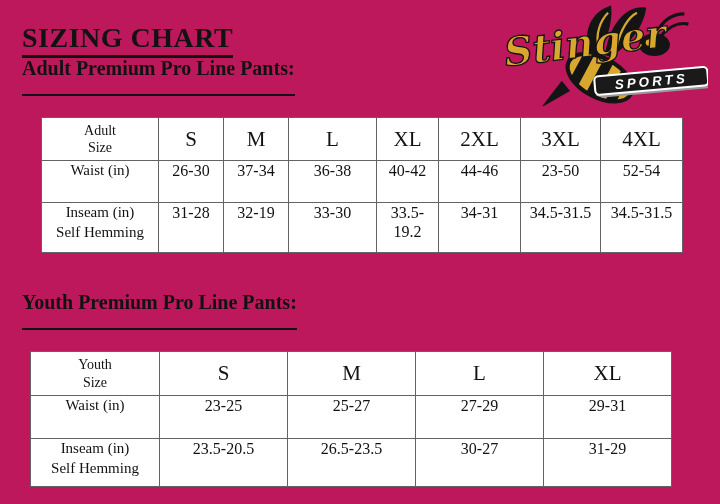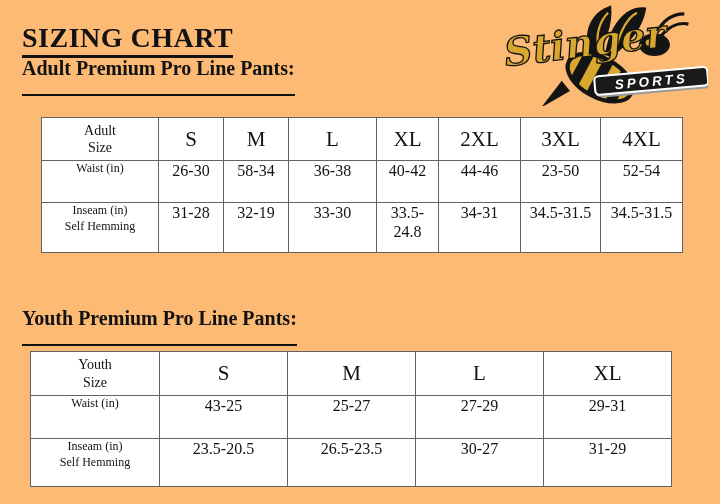--- a/index.html
+++ b/index.html
@@ -1,51 +1,51 @@
 <!DOCTYPE html>
 <html><head>
 <meta charset="utf-8">
 <style>
   html, body { margin: 0; padding: 0; background: #ffffff; }
   body { width: 720px; height: 504px; overflow: hidden;
          font-family: "Liberation Serif", serif; color: #121212; }
-  .page { position: relative; width: 720px; height: 504px; background: #fdba74; }
+  .page { position: relative; width: 720px; height: 504px; background: #be185d; }
 
   .title {
     position: absolute; left: 22px; top: 22px; margin: 0;
     font-size: 28px; font-weight: bold; letter-spacing: 0.5px;
     border-bottom: 3px solid #121212; padding-bottom: 1px;
     display: inline-block;
   }
   .section-heading {
     position: absolute; left: 22px; margin: 0;
     font-size: 20px; font-weight: bold;
     border-bottom: 2px solid #121212; padding-bottom: 14px;
     display: inline-block;
   }
   .adult-heading { top: 57px; }
-  .youth-heading { top: 307px; }
+  .youth-heading { top: 291px; }
 
   .logo { position: absolute; left: 502px; top: 2px; width: 206px; height: 104px; }
 
   table.size-table {
     position: absolute; border-collapse: collapse; table-layout: fixed;
     background: #fff;
   }
   table.size-table td {
     border: 1px solid #636363; text-align: center; padding: 0;
     overflow: hidden;
     margin-top: 15px;
   }
   .adult-table { left: 41px; top: 117px; width: 641px; }
   .youth-table { left: 30px; top: 351px; width: 641px; }
 
   td.corner-cell { font-size: 14px; line-height: 1.25; vertical-align: middle; }
   td.size-header-cell { font-size: 21px; vertical-align: middle; }
-  td.row-label-cell { font-size: 12px; line-height: 1.3; vertical-align: top; padding-top: 7px; }
+  td.row-label-cell { font-size: 15px; line-height: 1.3; vertical-align: top; padding-top: 7px; }
   td.value-cell { font-size: 16px; line-height: 1.2; vertical-align: top; padding-top: 8px; }
 
   .adult-table tr.header-row { height: 43px; }
   .adult-table tr.waist-row  { height: 42px; }
   .adult-table tr.inseam-row { height: 50px; }
   .youth-table tr.header-row { height: 44px; }
   .youth-table tr.waist-row  { height: 43px; }
   .youth-table tr.inseam-row { height: 48px; }
 </style>
 </head>
@@ -115,36 +115,36 @@
         <td class="size-header-cell">XL</td>
         <td class="size-header-cell">2XL</td>
         <td class="size-header-cell">3XL</td>
         <td class="size-header-cell">4XL</td>
       </tr>
       <tr class="waist-row">
         <td class="row-label-cell">
           <div>Waist (in)</div>
         </td>
         <td class="value-cell">26-30</td>
-        <td class="value-cell">58-34</td>
+        <td class="value-cell">37-34</td>
         <td class="value-cell">36-38</td>
         <td class="value-cell">40-42</td>
         <td class="value-cell">44-46</td>
         <td class="value-cell">23-50</td>
         <td class="value-cell">52-54</td>
       </tr>
       <tr class="inseam-row">
         <td class="row-label-cell">
           <div>Inseam (in)</div>
           <div>Self Hemming</div>
         </td>
         <td class="value-cell">31-28</td>
         <td class="value-cell">32-19</td>
         <td class="value-cell">33-30</td>
-        <td class="value-cell">33.5-24.8</td>
+        <td class="value-cell">33.5-19.2</td>
         <td class="value-cell">34-31</td>
         <td class="value-cell">34.5-31.5</td>
         <td class="value-cell">34.5-31.5</td>
       </tr>
     </tbody>
   </table>
 
   <h2 class="section-heading youth-heading">Youth Premium Pro Line Pants:</h2>
 
   <table class="size-table youth-table">
@@ -163,21 +163,21 @@
         </td>
         <td class="size-header-cell">S</td>
         <td class="size-header-cell">M</td>
         <td class="size-header-cell">L</td>
         <td class="size-header-cell">XL</td>
       </tr>
       <tr class="waist-row">
         <td class="row-label-cell">
           <div>Waist (in)</div>
         </td>
-        <td class="value-cell">43-25</td>
+        <td class="value-cell">23-25</td>
         <td class="value-cell">25-27</td>
         <td class="value-cell">27-29</td>
         <td class="value-cell">29-31</td>
       </tr>
       <tr class="inseam-row">
         <td class="row-label-cell">
           <div>Inseam (in)</div>
           <div>Self Hemming</div>
         </td>
         <td class="value-cell">23.5-20.5</td>

